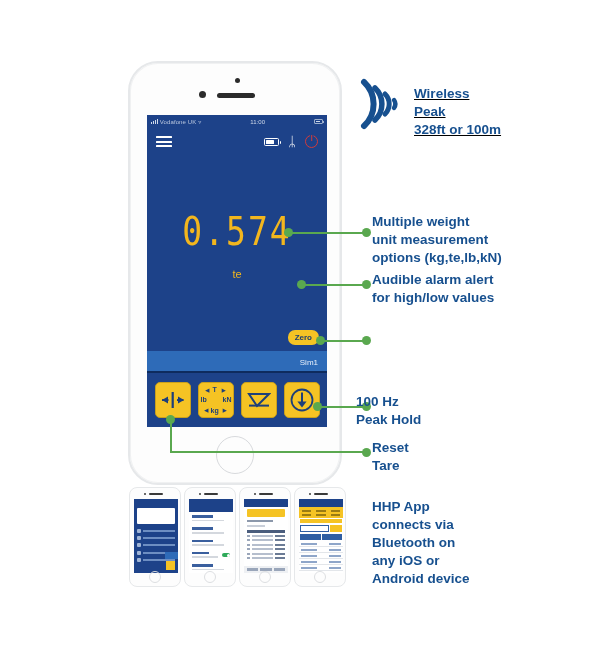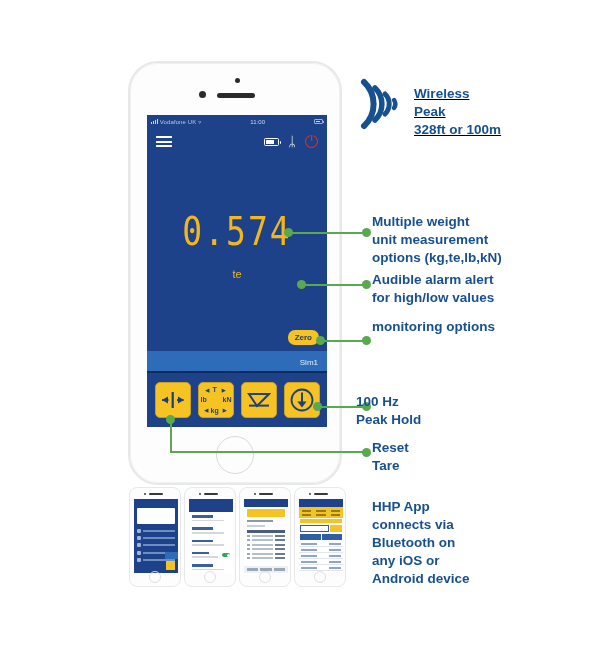--- a/index.html
+++ b/index.html
@@ -401,21 +401,20 @@
     <div>for high/low values</div>
   </div>
 
   <div class="anno anno-1">
     <div>Multiple weight</div>
     <div>unit measurement</div>
     <div>options (kg,te,lb,kN)</div>
   </div>
 
   <div class="anno anno-3">
-    <div>monitoring options</div>
   </div>
 
   <div class="anno anno-4">
     <div>100 Hz</div>
     <div>Peak Hold</div>
   </div>
 
   <div class="anno anno-5">
     <div>Reset</div>
     <div>Tare</div>

